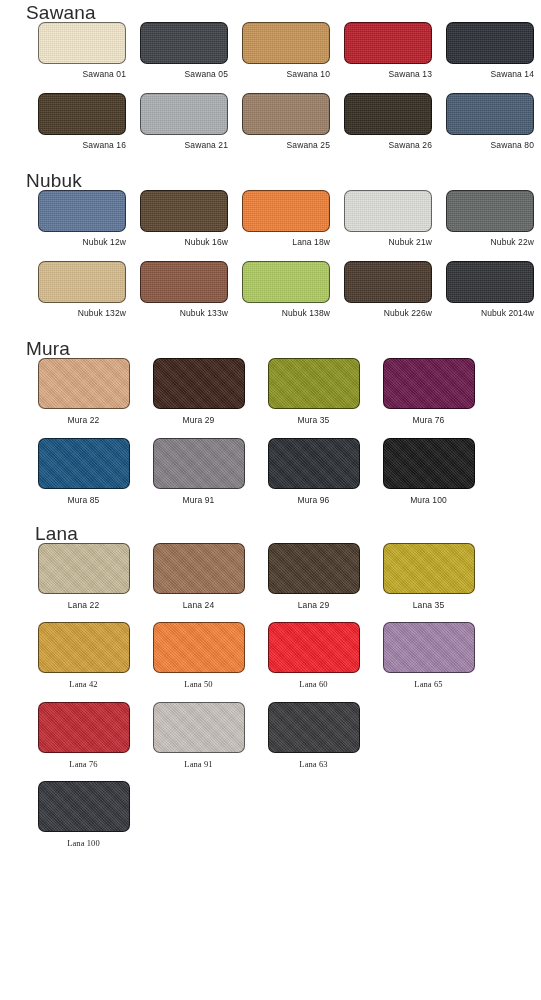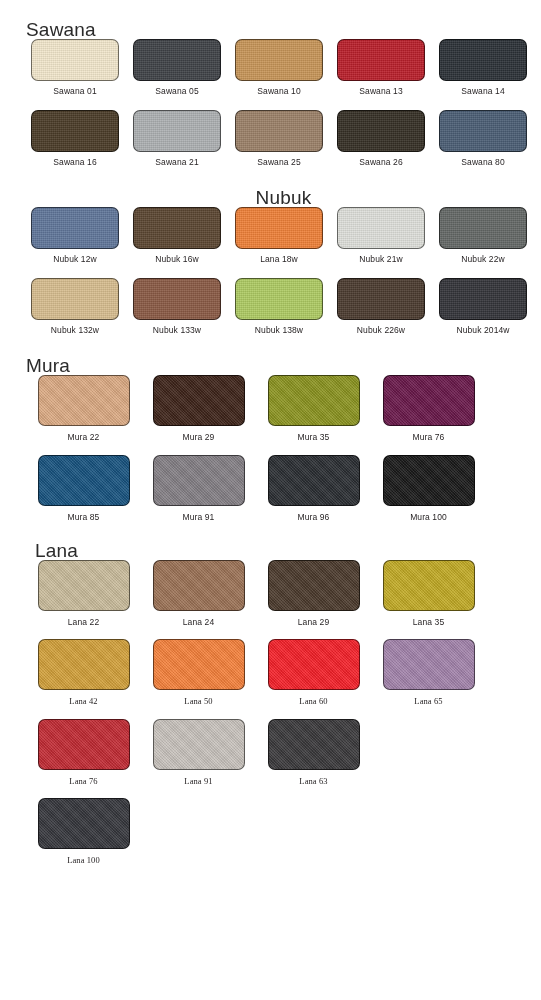--- a/index.html
+++ b/index.html
@@ -81,39 +81,39 @@
   .swatch-label {
     font-size: 8.5px;
     line-height: 1.1;
     color: #231f20;
     text-align: center;
     white-space: nowrap;
     letter-spacing: 0.1px;
   }
 
   
-  .grid-5 .swatch-cell { width: 102px; margin-right: 0px; }
+  .grid-5 .swatch-cell { width: 102px; margin-right: 0px; align-items: flex-end; }
   .grid-5 .swatch-chip { width: 88px; height: 42px; }
   .grid-5 .swatch-label { margin-top: 6px; }
   .grid-5 .swatch-row { margin-left: 24px; }
 
   
   .grid-4 .swatch-cell { width: 115px; }
   .grid-4 .swatch-chip { width: 92px; height: 51px; }
   .grid-4 .swatch-label { margin-top: 7px; }
   .grid-4 .swatch-row { margin-left: 26px; }
 
   
-  #sec-sawana { padding-top: 20px; }
+  #sec-sawana { padding-top: 3px; }
   #sec-sawana .section-title { margin-left: 26px; }
   #sec-sawana .swatch-row:first-of-type { margin-top: 16px; }
   #sec-sawana .swatch-row + .swatch-row { margin-top: 14px; }
 
   #sec-nubuk { padding-top: 20px; }
-  #sec-nubuk .section-title { margin-left: 26px; text-align: center; }
+  #sec-nubuk .section-title { margin-left: 26px; }
   #sec-nubuk .swatch-row:first-of-type { margin-top: 16px; }
   #sec-nubuk .swatch-row + .swatch-row { margin-top: 14px; }
 
   #sec-mura { padding-top: 21px; }
   #sec-mura .section-title { margin-left: 26px; }
   #sec-mura .swatch-row:first-of-type { margin-top: 15px; }
   #sec-mura .swatch-row + .swatch-row { margin-top: 12px; }
 
   #sec-lana { padding-top: 19px; }
   #sec-lana .section-title { margin-left: 35px; }

